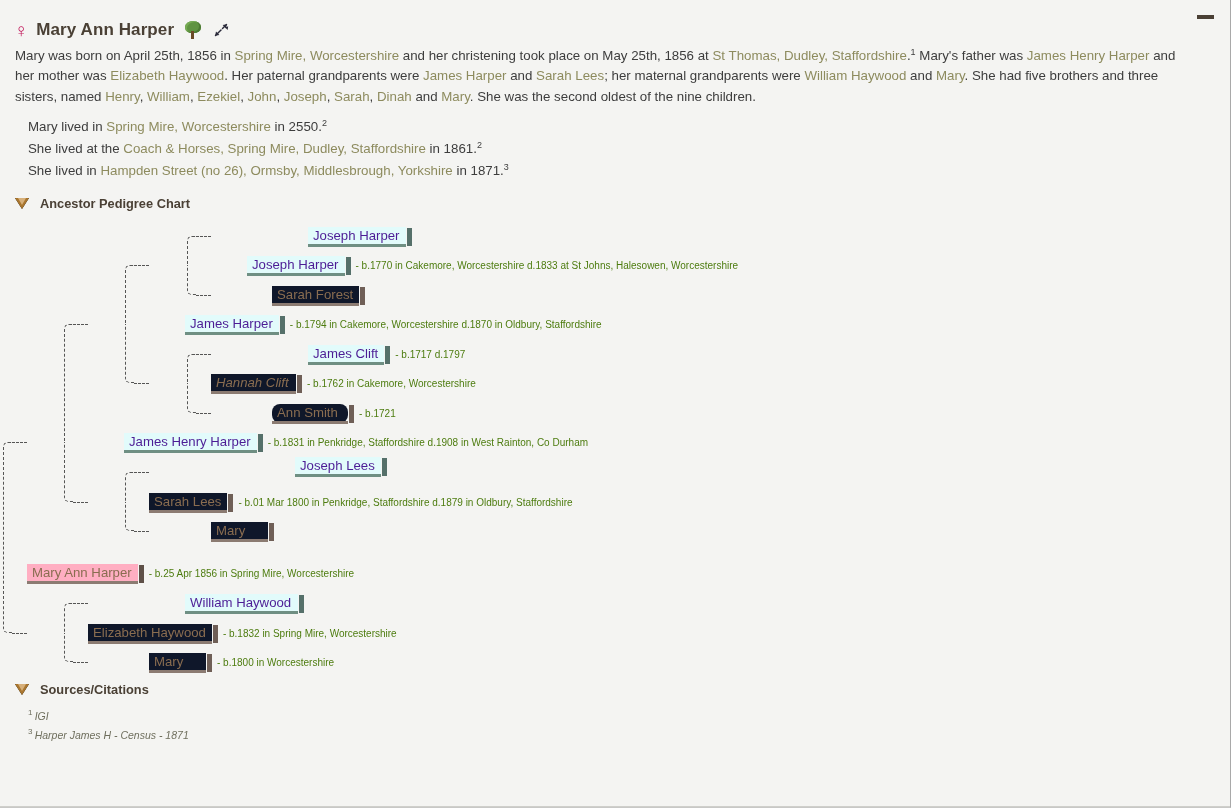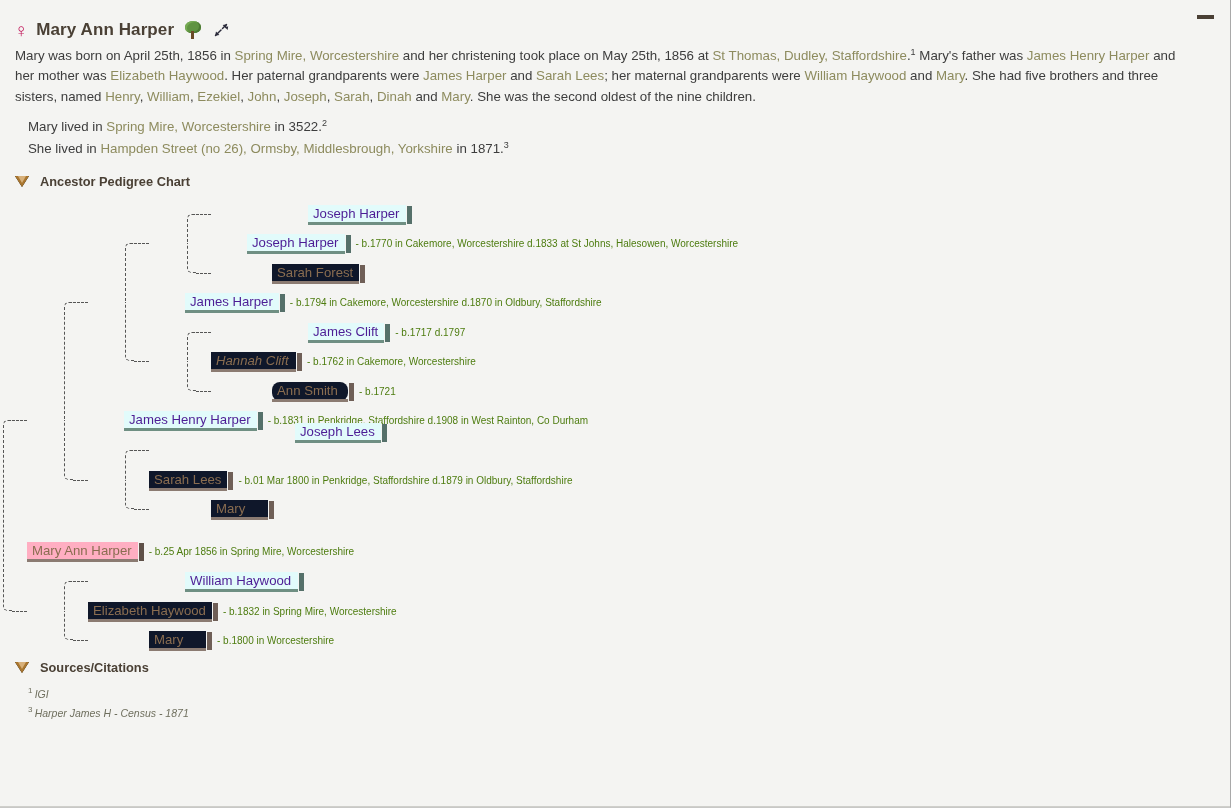--- a/index.html
+++ b/index.html
@@ -216,21 +216,22 @@
     </span>
 
     <span class="min-btn">
         <i></i>
       </span>
   </div>
 
   <div class="intro" id="intro"><span>Mary was born on April 25th, 1856 in </span><span class="lk">Spring Mire, Worcestershire</span><span> and her christening took place on May 25th, 1856 at </span><span class="lk">St Thomas, Dudley, Staffordshire</span><span>.</span><sup>1</sup><span>  Mary's father was </span><span class="lk">James Henry Harper</span><span> and her mother was </span><span class="lk">Elizabeth Haywood</span><span>.  Her paternal grandparents were </span><span class="lk">James Harper</span><span> and </span><span class="lk">Sarah Lees</span><span>; her maternal grandparents were </span><span class="lk">William Haywood</span><span> and </span><span class="lk">Mary</span><span>. She had five brothers and three sisters, named </span><span class="lk">Henry</span><span>, </span><span class="lk">William</span><span>, </span><span class="lk">Ezekiel</span><span>, </span><span class="lk">John</span><span>, </span><span class="lk">Joseph</span><span>, </span><span class="lk">Sarah</span><span>, </span><span class="lk">Dinah</span><span> and </span><span class="lk">Mary</span><span>.  She was the second oldest of the nine children.</span></div>
 
   <div class="whereabouts" id="whereabouts">
-      <div><span>Mary lived in </span><span class="lk">Spring Mire, Worcestershire</span><span> in 3522.</span><sup>2</sup></div>
+      <div><span>Mary lived in </span><span class="lk">Spring Mire, Worcestershire</span><span> in 2550.</span><sup>2</sup></div>
+      <div><span>She lived at the </span><span class="lk">Coach &amp; Horses, Spring Mire, Dudley, Staffordshire</span><span> in 1861.</span><sup>2</sup></div>
       <div><span>She lived in </span><span class="lk">Hampden Street (no 26), Ormsby, Middlesbrough, Yorkshire</span><span> in 1871.</span><sup>3</sup></div>
     </div>
 
   <div class="section-head">
     <span class="tri"></span>
     <span class="section-title">Ancestor Pedigree Chart</span>
   </div>
   <div class="pedigree" id="pedigree">
       <div class="node m" style="left: 272px; top: 2px;">
         <span class="namebox" style="min-width: 94px;"><span class="nm">Joseph Harper</span></span>
@@ -263,21 +264,21 @@
       <div class="node f" style="left: 272px; top: 179px;">
         <span class="namebox" style="min-width: 76px; border-radius: 8px;"><span class="nm">Ann Smith</span></span>
         <span class="endcap"></span>
         <span class="detail">- b.1721</span>
       </div>
       <div class="node m" style="left: 88px; top: 208px;">
         <span class="namebox" style="min-width: 128px;"><span class="nm">James Henry Harper</span></span>
         <span class="endcap"></span>
         <span class="detail">- b.1831 in Penkridge, Staffordshire d.1908 in West Rainton, Co Durham</span>
       </div>
-      <div class="node m" style="left: 211px; top: 220px; padding-left: 48px;">
+      <div class="node m" style="left: 211px; top: 232px; padding-left: 48px;">
         <span class="namebox" style="min-width: 82px;"><span class="nm">Joseph Lees</span></span>
         <span class="endcap"></span>
       </div>
       <div class="node f" style="left: 149px; top: 268px;">
         <span class="namebox" style="min-width: 77px;"><span class="nm">Sarah Lees</span></span>
         <span class="endcap"></span>
         <span class="detail">- b.01 Mar 1800 in Penkridge, Staffordshire d.1879 in Oldbury, Staffordshire</span>
       </div>
       <div class="node f" style="left: 211px; top: 297px;">
         <span class="namebox" style="min-width: 57px;"><span class="nm">Mary</span></span>

